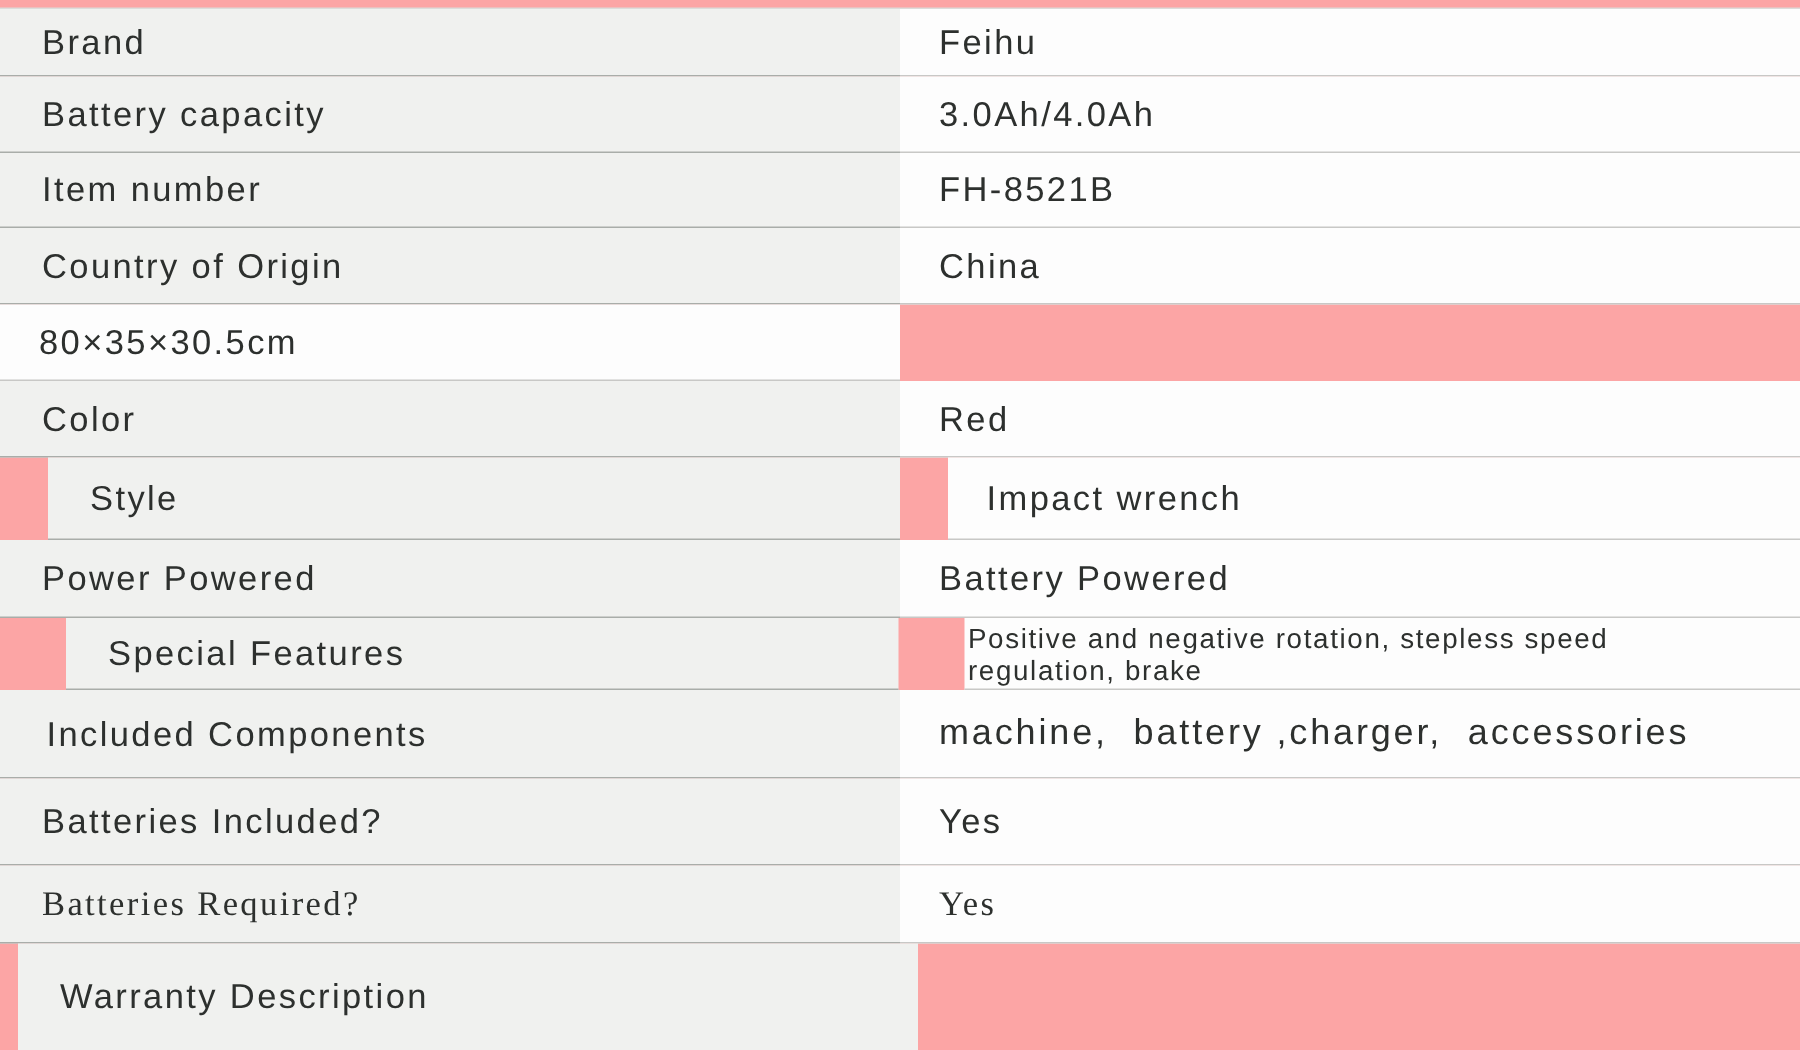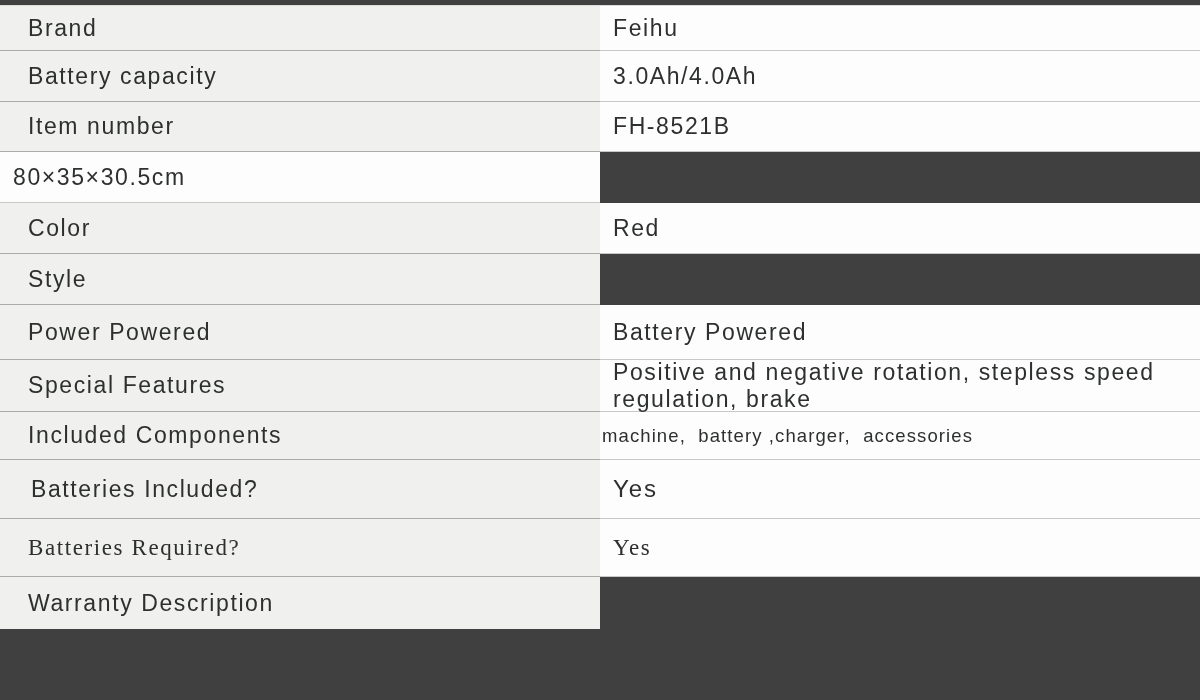--- a/index.html
+++ b/index.html
@@ -8,21 +8,21 @@
     width: 1200px;
     height: 700px;
     overflow: hidden;
     background: #ffffff;
     font-family: "Liberation Sans", "DejaVu Sans", sans-serif;
   }
   .page {
     position: relative;
     width: 1200px;
     height: 700px;
-    background: #404040;
+    background: #fca5a5;
   }
   .spec-table {
     position: absolute;
     top: 5px;
     left: 0;
     width: 1200px;
     border-top: 1px solid #dcdcda;
   }
   .row {
     display: flex;
@@ -42,38 +42,38 @@
     width: 600px;
     background: #f0f1ef;
     border-bottom: 1px solid #a9ada9;
     padding-left: 28px;
     padding-right: 16px;
   }
   .cell.value {
     width: 600px;
     background: #fdfdfd;
     border-bottom: 1px solid #c8c8c6;
-    padding-left: 13px;
+    padding-left: 26px;
     padding-right: 28px;
   }
   
   .row:nth-child(1)  .cell { height: 45px; }
   .row:nth-child(2)  .cell { height: 51px; }
   .row:nth-child(3)  .cell { height: 50px; }
   .row:nth-child(4)  .cell { height: 51px; }
   .row:nth-child(5)  .cell { height: 51px; }
   .row:nth-child(6)  .cell { height: 51px; }
-  .row:nth-child(7)  .cell { height: 55px; }
+  .row:nth-child(7)  .cell { height: 55px; margin-left: 32px; }
   .row:nth-child(8)  .cell { height: 52px; }
-  .row:nth-child(9)  .cell { height: 48px; }
+  .row:nth-child(9)  .cell { height: 48px; margin-left: 44px; }
   .row:nth-child(10) .cell { height: 59px; }
-  .row:nth-child(11) .cell { height: 58px; font-family: Liberation Serif, serif; }
-  .row:nth-child(12) .cell { height: 52px; }
+  .row:nth-child(11) .cell { height: 58px; }
+  .row:nth-child(12) .cell { height: 52px; font-family: Liberation Serif, serif; }
   .row:nth-child(13) .cell { height: 71px; }
-  .row:last-child .cell { border-bottom: none; }
+  .row:last-child .cell { border-bottom: none; margin-left: 12px; }
 
   
   .row:nth-child(9) .cell.value {
     font-size: 18.5px;
     letter-spacing: 1.1px;
     line-height: 21px;
     padding-left: 2px;
     padding-right: 60px;
   }
   
@@ -96,32 +96,37 @@
   <div class="row">
     <div class="cell label">Battery capacity</div>
     <div class="cell value">3.0Ah/4.0Ah</div>
   </div>
 
   <div class="row">
     <div class="cell label">Item number</div>
     <div class="cell value">FH-8521B</div>
   </div>
 
+  <div class="row">
+    <div class="cell label">Country of Origin</div>
+    <div class="cell value">China</div>
+  </div>
 
   <div class="row">
     <div class="cell value">80×35×30.5cm</div>
   </div>
 
   <div class="row">
     <div class="cell label">Color</div>
     <div class="cell value">Red</div>
   </div>
 
   <div class="row">
     <div class="cell label">Style</div>
+    <div class="cell value">Impact wrench</div>
   </div>
 
   <div class="row">
     <div class="cell label">Power Powered</div>
     <div class="cell value">Battery Powered</div>
   </div>
 
   <div class="row">
     <div class="cell label">Special Features</div>
     <div class="cell value">Positive and negative rotation, stepless speed regulation, brake</div>

